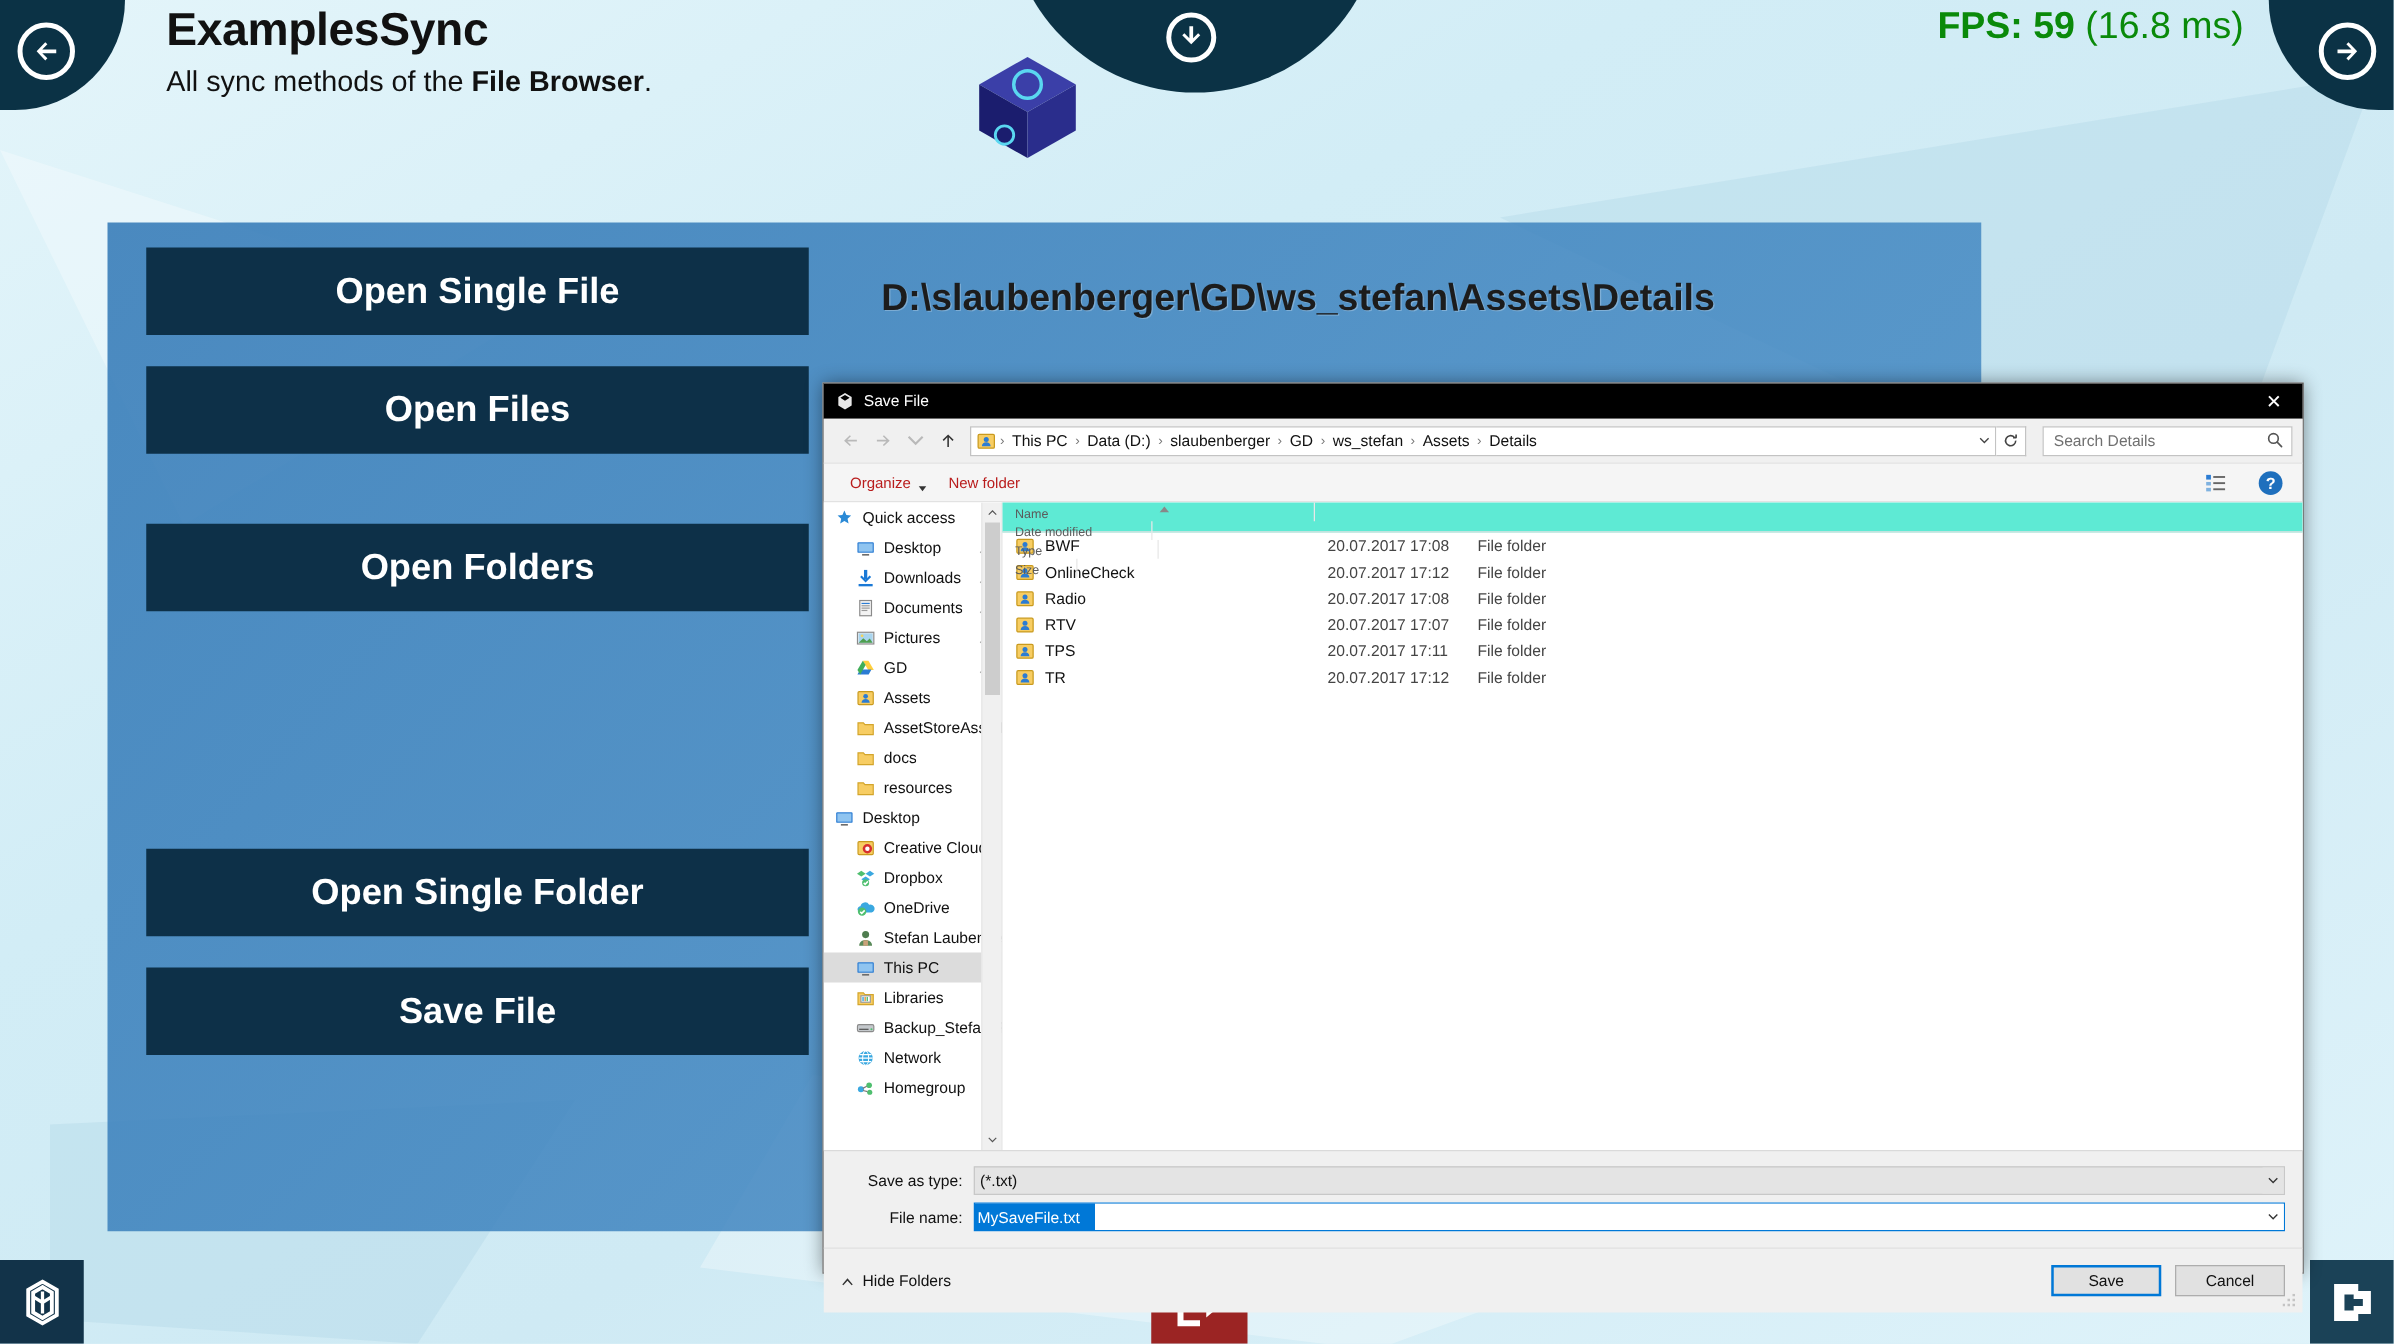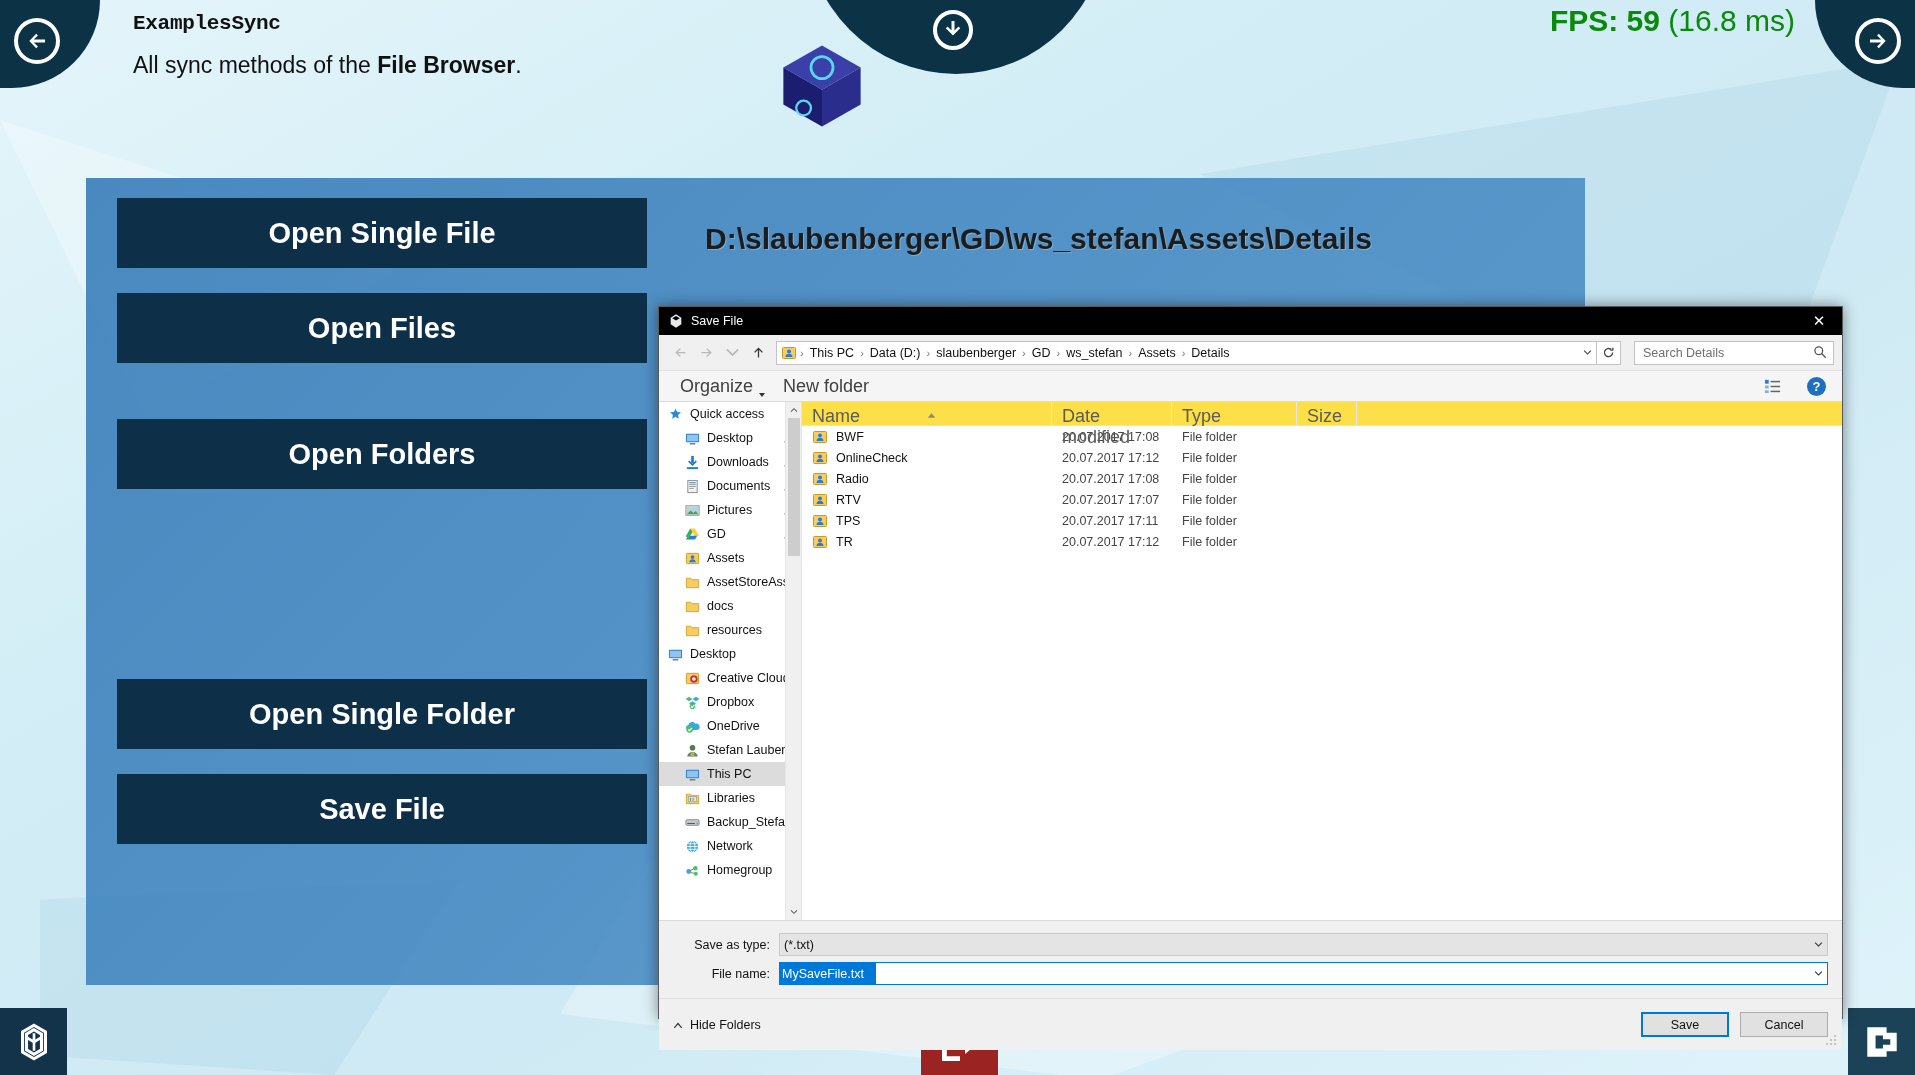--- a/index.html
+++ b/index.html
@@ -48,21 +48,21 @@
   }
   #nav-prev { top:18px; left:14px; }
   #nav-next { top:18px; right:14px; }
   #download-btn { top:10px; left:933px; width:40px; height:40px; border-width:4px; }
   .circ-btn svg { width:24px; height:24px; fill:#fff; }
 
   #title-block {
     position:absolute; top:4px; left:133px; color:#111;
   }
   #title-block h1 {
-    font-size: 21px; font-weight: bold; letter-spacing: -0.3px; line-height: 40px; font-family: Liberation Mono, monospace;
+    font-size: 37px; font-weight: bold; letter-spacing: -0.3px; line-height: 40px;
   }
   #title-block .sub { font-size: 23px; margin-top: 6px; line-height:30px; }
   #title-block .sub b { font-weight: bold; }
 
   #fps {
     position:absolute; top:4px; right:120px;
     font-size: 30px; font-weight: bold; color:#0a8a0a; white-space:nowrap;
   }
   #fps .ms { font-weight: normal; }
 
@@ -172,21 +172,21 @@
   #search-box .mag svg { width:14px; height:14px; fill:none; stroke:#555; stroke-width:1.5; }
 
   
   #cmd-bar {
     height:32px; background:#f5f5f5; border-top:1px solid #e2e2e2;
     border-bottom:1px solid #dcdcdc;
     display:flex; align-items:center; padding:0 12px;
   }
   .cmd-item {
     padding:4px 9px; cursor:pointer; display:flex; align-items:flex-end; gap:6px;
-    font-size:18px; color:#404040;
+    font-size:12px; color:#b91c1c;
   }
   .cmd-item .caret { width:0;height:0;border-left:3.5px solid transparent;border-right:3.5px solid transparent;border-top:4px solid #333; }
   #cmd-right { margin-left:auto; display:flex; align-items:center; gap:4px; }
   #view-btn { display:flex; align-items:center; gap:6px; padding:4px 6px; cursor:pointer; }
   #view-btn svg { width:17px; height:17px; }
   #help-btn {
     width:19px; height:19px; border-radius:50%; background:#1e6fbd; color:#fff;
     font-size:13px; font-weight:bold; display:flex; align-items:center; justify-content:center;
     cursor:pointer; margin-left:10px; margin-right:4px;
   }
@@ -219,22 +219,22 @@
   }
   #tree-scroll .arrow svg { width:8px; height:8px; fill:#555; }
   #tree-thumb {
     position:absolute; left:2px; top:16px; width:12px; height:138px; background:#cdcdcd;
     cursor:pointer;
   }
 
   
   #list-pane { flex:1; display:flex; flex-direction:column; background:#fff; }
   #col-header {
-    height:24px; display:flex; border-bottom:1px solid #e2e2e2; background:#fde047;
-    font-size:18px; color:#5b5b5b; position:relative;
+    height:24px; display:flex; border-bottom:1px solid #e2e2e2; background:#5eead4;
+    font-size:10px; color:#5b5b5b; position:relative;flex-direction:column;
   }
   .col { padding:4px 0 0 10px; border-right:1px solid #e8e8e8; position:relative; }
   .col.name { width:250px; }
   .col.date { width:120px; }
   .col.type { width:125px; }
   .col.size { width:60px; }
   .sortmark {
     position:absolute; left:50%; top:1px; width:9px; height:7px;
   }
   .sortmark svg { width:9px; height:7px; fill:#888; }

